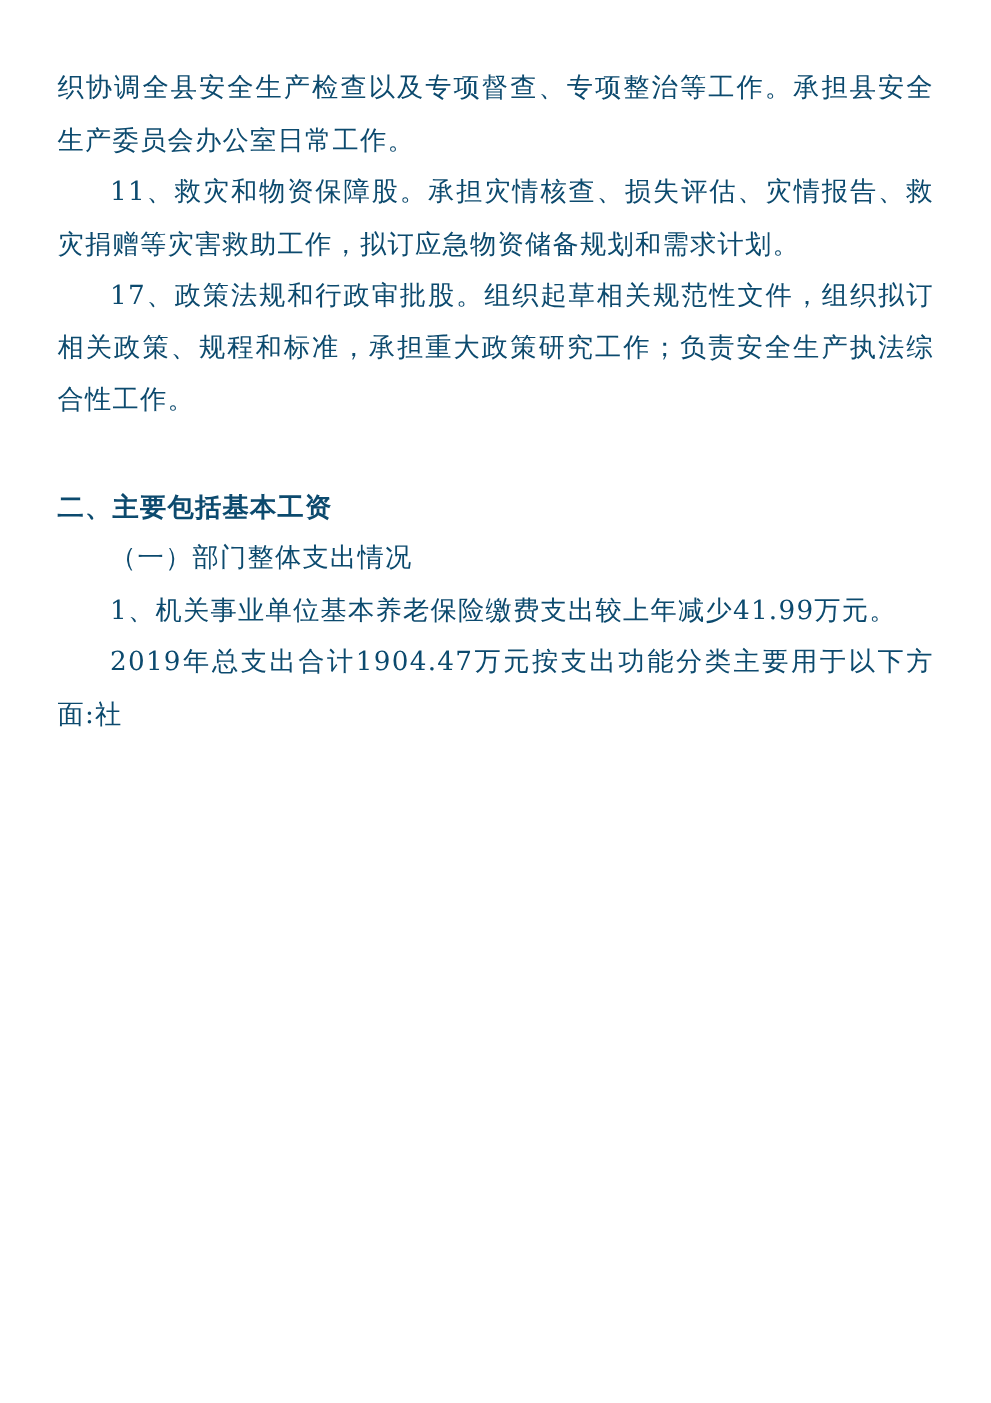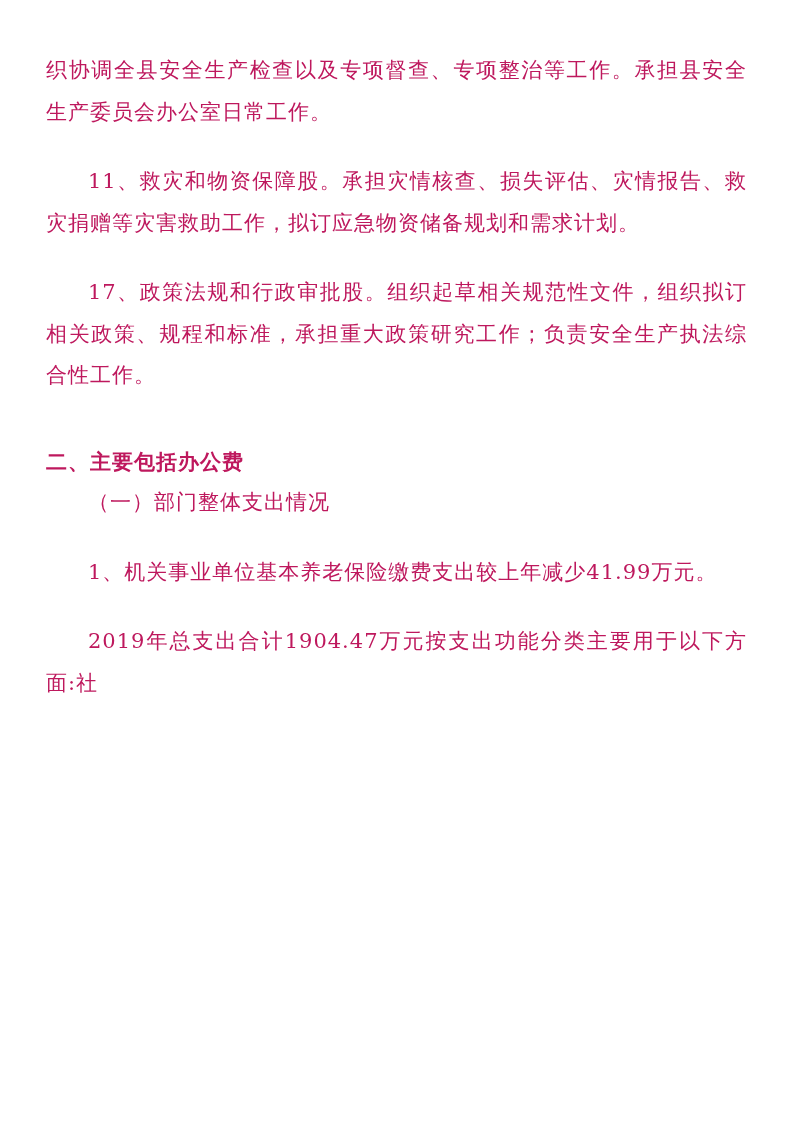--- a/index.html
+++ b/index.html
@@ -18,41 +18,40 @@
     overflow: hidden;
     font-family: "DejaVu Serif", "Liberation Serif", serif;
     color: #000000;
   }
   .page p {
     margin: 0;
     font-size: 21px;
     line-height: 41.5px;
     letter-spacing: 1px;
     text-align: justify;
-    color: #be185d;
+    color: #0c4a6e;
   }
   .page p.indent {
     text-indent: 2em;
-    margin-top: 28px;
   }
   .page p.heading {
     font-weight: bold;
     margin-top: 44px;
     text-align: left;
   }
   .page p.subheading {
     font-weight: normal;
     text-indent: 2em;
     text-align: left;
   }
 </style>
 </head>
 <body>
 
 <div class="page">
   <p>织协调全县安全生产检查以及专项督查、专项整治等工作。承担县安全生产委员会办公室日常工作。</p>
   <p class="indent">11、救灾和物资保障股。承担灾情核查、损失评估、灾情报告、救灾捐赠等灾害救助工作，拟订应急物资储备规划和需求计划。</p>
   <p class="indent">17、政策法规和行政审批股。组织起草相关规范性文件，组织拟订相关政策、规程和标准，承担重大政策研究工作；负责安全生产执法综合性工作。</p>
-  <p class="heading">二、主要包括办公费</p>
+  <p class="heading">二、主要包括基本工资</p>
   <p class="subheading">（一）部门整体支出情况</p>
   <p class="indent">1、机关事业单位基本养老保险缴费支出较上年减少41.99万元。</p>
   <p class="indent">2019年总支出合计1904.47万元按支出功能分类主要用于以下方面:社</p>
 </div>
 
 </body></html>

